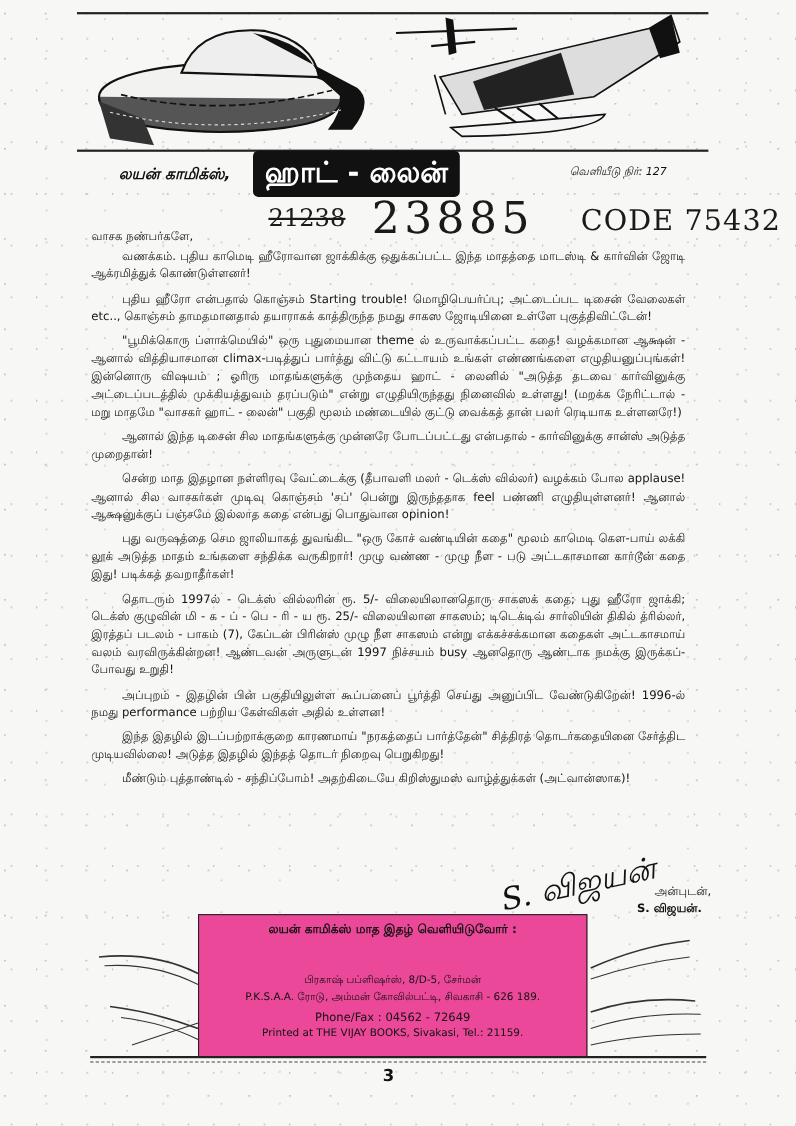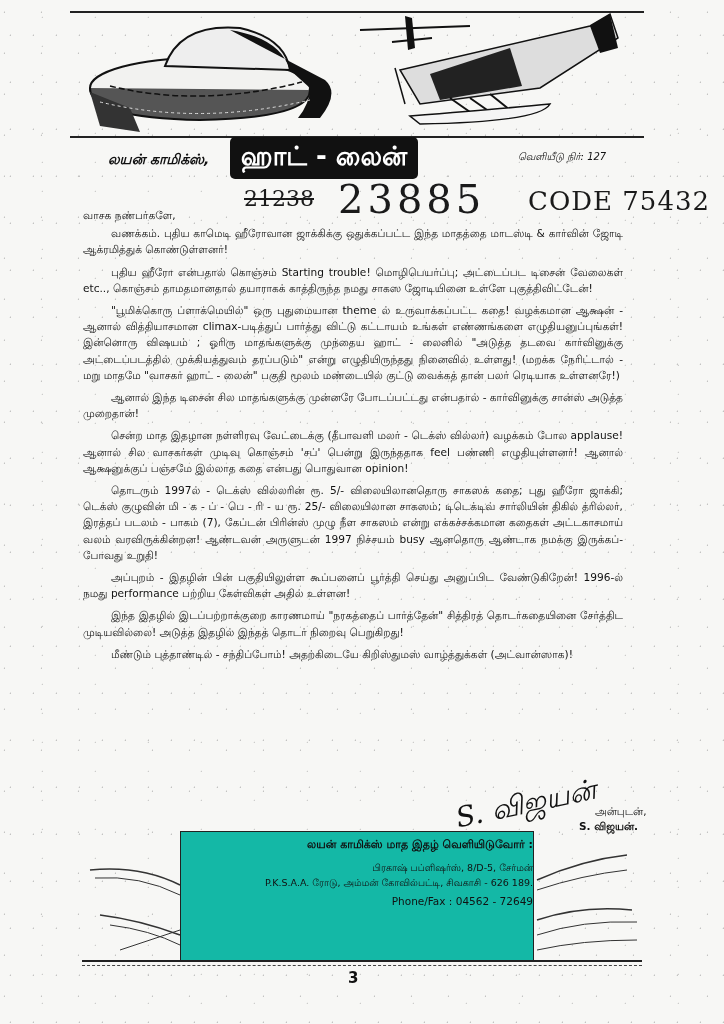--- a/index.html
+++ b/index.html
@@ -25,24 +25,24 @@
   .strike { position:absolute; left:228px; top:186px; font-size:22px; text-decoration:line-through; text-decoration-thickness:2px;margin-left:16px; }
   .hw1 { left:322px; top:176px; font-size:40px; letter-spacing:4px;margin-left:16px; }
   .hw2 { left:528px; top:186px; font-size:26px; letter-spacing:1px; }
   .body-text { position:absolute; left:83px; top:207px; width:540px; font-size:10.6px; line-height:16.2px; }
   .body-text p { margin:0 0 6px 0; text-indent:28px; text-align:justify; }
   .body-text p.greet { text-indent:0; margin-bottom:2px; }
   .sign-area { position:absolute; left:455px; top:787px; width:190px; height:50px; }
   .signature { position:absolute; left:0; top:0; font-family:"DejaVu Serif", serif; font-size:28px; font-style:italic; transform:rotate(-12deg); }
   .regards { position:absolute; left:140px; top:18px; font-size:10.5px;text-align:right; }
   .signer { position:absolute; left:124px; top:33px; font-size:10.5px; font-weight:bold;text-align:right; }
-  .footer-box { position:absolute; left:180px; top:831px; width:352px; height:128px; border:1.5px solid #222; background:#14b8a6; text-align:right; }
+  .footer-box { position:absolute; left:180px; top:831px; width:352px; height:128px; border:1.5px solid #222; background:#ec4899; text-align:center; }
   .fb-head { font-size:11px; font-weight:bold; margin-top:6px; }
   .fb-line { font-size:9.5px; line-height:15px; }
-  .fb-line.first { margin-top:8px; }
+  .fb-line.first { margin-top:32px; }
   .fb-phone { font-size:10.5px; margin-top:4px; line-height:14px; }
   .rule-bottom { position:absolute; left:82px; top:960px; width:560px; border-top:2px solid #222; }
   .rule-bottom2 { position:absolute; left:82px; top:965px; width:560px; border-top:1px dashed #444; }
   .page-num { position:absolute; left:348px; top:969px; font-size:15px; font-weight:bold; }
   .strokes { position:absolute; }
 </style>
 </head>
 <body>
 
 <div class="noise"></div>
@@ -87,20 +87,21 @@
 <span class="handwrite hw1">23885</span>
 <span class="handwrite hw2">CODE 75432</span>
 
 <div class="body-text">
   <p class="greet">வாசக நண்பர்களே,</p>
   <p>வணக்கம். புதிய காமெடி ஹீரோவான ஜாக்கிக்கு ஒதுக்கப்பட்ட இந்த மாதத்தை மாடஸ்டி &amp; கார்வின் ஜோடி ஆக்ரமித்துக் கொண்டுள்ளனர்!</p>
   <p>புதிய ஹீரோ என்பதால் கொஞ்சம் Starting trouble! மொழிபெயர்ப்பு; அட்டைப்பட டிசைன் வேலைகள் etc.., கொஞ்சம் தாமதமானதால் தயாராகக் காத்திருந்த நமது சாகஸ ஜோடியினை உள்ளே புகுத்திவிட்டேன்!</p>
   <p>"பூமிக்கொரு ப்ளாக்மெயில்" ஒரு புதுமையான theme ல் உருவாக்கப்பட்ட கதை! வழக்கமான ஆக்ஷன் - ஆனால் வித்தியாசமான climax-படித்துப் பார்த்து விட்டு கட்டாயம் உங்கள் எண்ணங்களை எழுதியனுப்புங்கள்! இன்னொரு விஷயம் ; ஓரிரு மாதங்களுக்கு முந்தைய ஹாட் - லைனில் "அடுத்த தடவை கார்வினுக்கு அட்டைப்படத்தில் முக்கியத்துவம் தரப்படும்" என்று எழுதியிருந்தது நினைவில் உள்ளது! (மறக்க நேரிட்டால் - மறு மாதமே "வாசகர் ஹாட் - லைன்" பகுதி மூலம் மண்டையில் குட்டு வைக்கத் தான் பலர் ரெடியாக உள்ளனரே!)</p>
   <p>ஆனால் இந்த டிசைன் சில மாதங்களுக்கு முன்னரே போடப்பட்டது என்பதால் - கார்வினுக்கு சான்ஸ் அடுத்த முறைதான்!</p>
   <p>சென்ற மாத இதழான நள்ளிரவு வேட்டைக்கு (தீபாவளி மலர் - டெக்ஸ் வில்லர்) வழக்கம் போல applause! ஆனால் சில வாசகர்கள் முடிவு கொஞ்சம் 'சப்' பென்று இருந்ததாக feel பண்ணி எழுதியுள்ளனர்! ஆனால் ஆக்ஷனுக்குப் பஞ்சமே இல்லாத கதை என்பது பொதுவான opinion!</p>
+  <p>புது வருஷத்தை செம ஜாலியாகத் துவங்கிட "ஒரு கோச் வண்டியின் கதை" மூலம் காமெடி கௌ-பாய் லக்கி லூக் அடுத்த மாதம் உங்களை சந்திக்க வருகிறார்! முழு வண்ண - முழு நீள - படு அட்டகாசமான கார்டூன் கதை இது! படிக்கத் தவறாதீர்கள்!</p>
   <p>தொடரும் 1997ல் - டெக்ஸ் வில்லரின் ரூ. 5/- விலையிலானதொரு சாகஸக் கதை; புது ஹீரோ ஜாக்கி; டெக்ஸ் குழுவின் மி - க - ப் - பெ - ரி - ய ரூ. 25/- விலையிலான சாகஸம்; டிடெக்டிவ் சார்லியின் திகில் த்ரில்லர், இரத்தப் படலம் - பாகம் (7), கேப்டன் பிரின்ஸ் முழு நீள சாகஸம் என்று எக்கச்சக்கமான கதைகள் அட்டகாசமாய் வலம் வரவிருக்கின்றன! ஆண்டவன் அருளுடன் 1997 நிச்சயம் busy ஆனதொரு ஆண்டாக நமக்கு இருக்கப்-போவது உறுதி!</p>
   <p>அப்புறம் - இதழின் பின் பகுதியிலுள்ள கூப்பனைப் பூர்த்தி செய்து அனுப்பிட வேண்டுகிறேன்! 1996-ல் நமது performance பற்றிய கேள்விகள் அதில் உள்ளன!</p>
   <p>இந்த இதழில் இடப்பற்றாக்குறை காரணமாய் "நரகத்தைப் பார்த்தேன்" சித்திரத் தொடர்கதையினை சேர்த்திட முடியவில்லை! அடுத்த இதழில் இந்தத் தொடர் நிறைவு பெறுகிறது!</p>
   <p>மீண்டும் புத்தாண்டில் - சந்திப்போம்! அதற்கிடையே கிறிஸ்துமஸ் வாழ்த்துக்கள் (அட்வான்ஸாக)!</p>
 </div>
 
 <div class="sign-area">
   <span class="signature">S. விஜயன்</span>
   <span class="regards">அன்புடன்,</span>
   <span class="signer">S. விஜயன்.</span>
@@ -119,17 +120,18 @@
   <path d="M5 70 Q50 55 100 60" stroke="#333" stroke-width="1.5" fill="none"></path>
   <path d="M5 85 Q50 70 105 72" stroke="#333" stroke-width="1" fill="none"></path>
   <path d="M5 100 Q50 90 105 90" stroke="#333" stroke-width="1" fill="none"></path>
 </svg>
 
 <div class="footer-box">
   <div class="fb-head">லயன் காமிக்ஸ் மாத இதழ் வெளியிடுவோர் :</div>
   <div class="fb-line first">பிரகாஷ் பப்ளிஷர்ஸ், 8/D-5, சேர்மன்</div>
   <div class="fb-line">P.K.S.A.A. ரோடு, அம்மன் கோவில்பட்டி, சிவகாசி - 626 189.</div>
   <div class="fb-phone">Phone/Fax : 04562 - 72649</div>
+  <div class="fb-line">Printed at THE VIJAY BOOKS, Sivakasi, Tel.: 21159.</div>
 </div>
 
 <div class="rule-bottom"></div>
 <div class="rule-bottom2"></div>
 <div class="page-num">3</div>
 
 </body></html>

